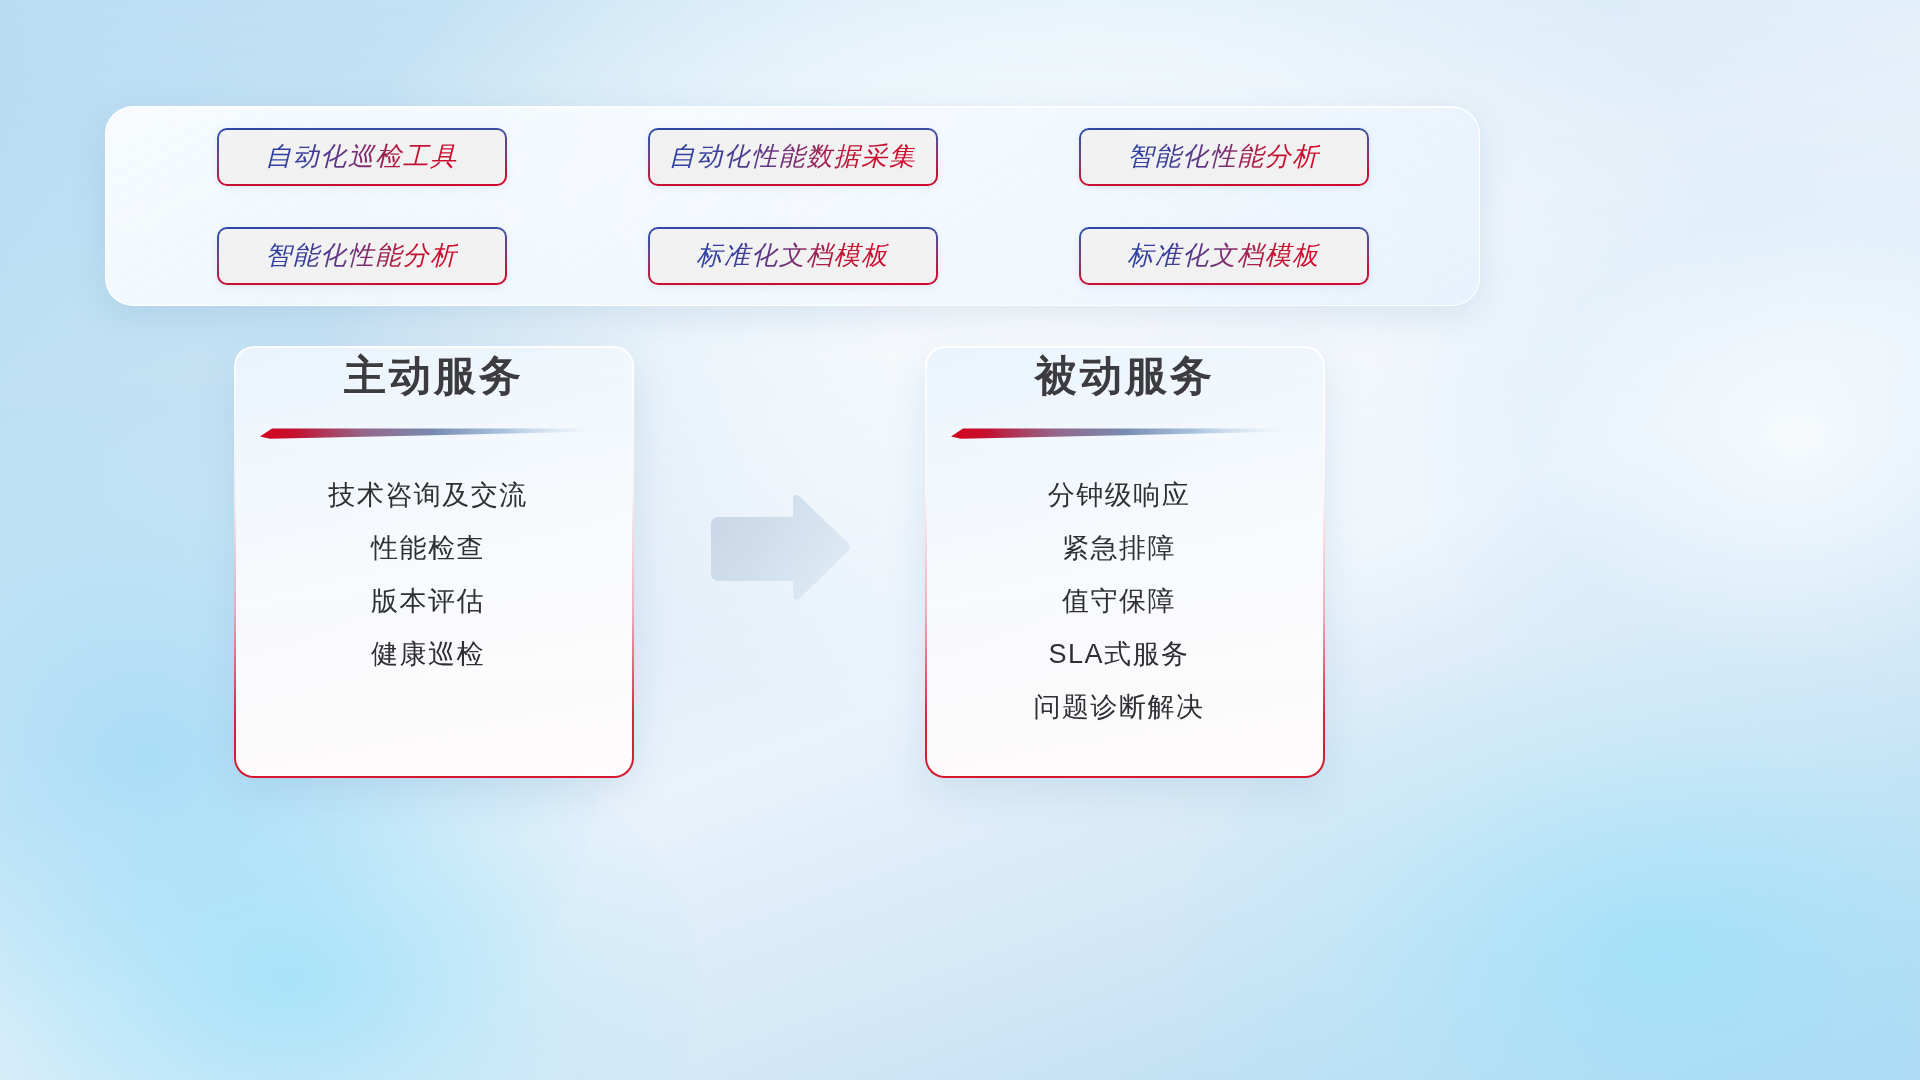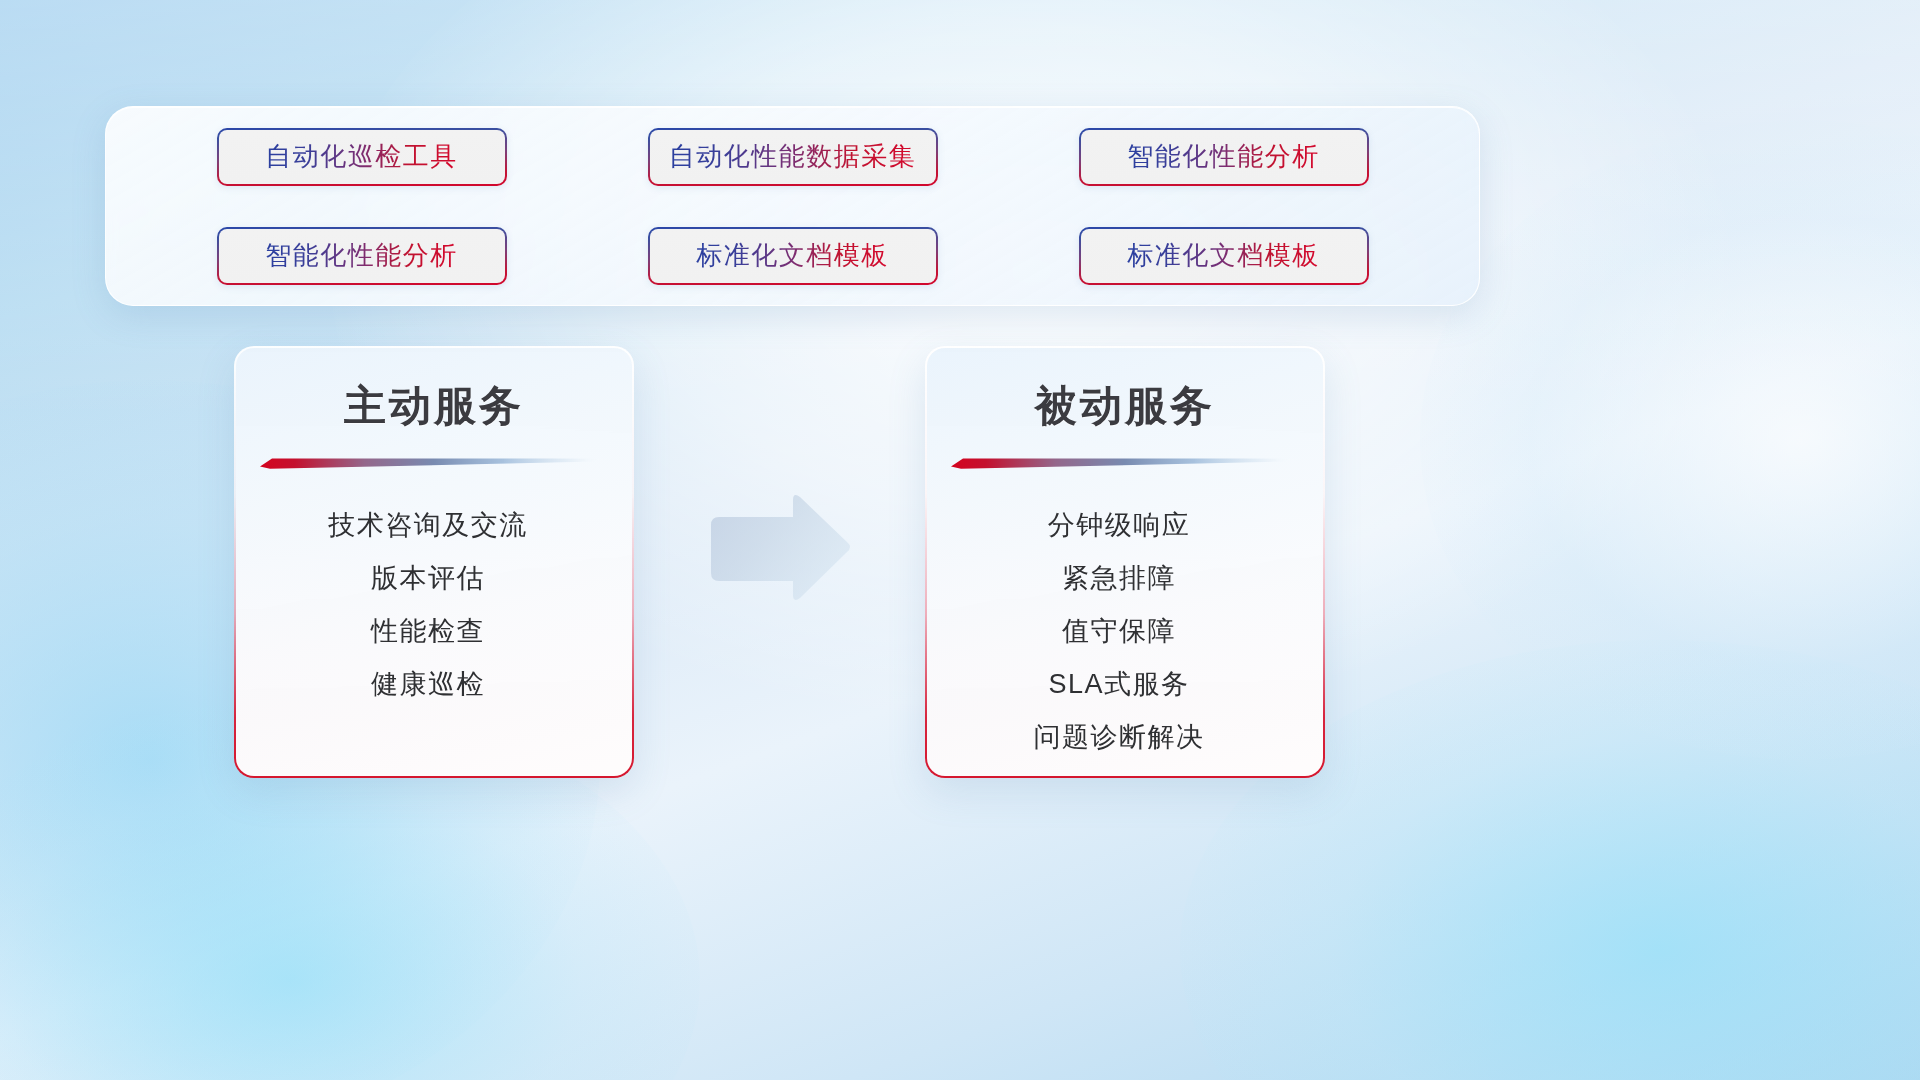--- a/index.html
+++ b/index.html
@@ -65,20 +65,21 @@
     left: 105px;
     top: 106px;
     width: 1375px;
     height: 200px;
     border-radius: 28px;
     background: linear-gradient(150deg, rgba(255,255,255,0.88) 0%, rgba(250,252,255,0.80) 35%, rgba(238,246,253,0.72) 70%, rgba(228,240,252,0.66) 100%);
     border: 1.5px solid rgba(255,255,255,0.92);
     box-shadow: 0 10px 34px rgba(95,140,185,0.18), inset 0 1px 0 rgba(255,255,255,0.9);
     backdrop-filter: blur(6px);
     box-sizing: border-box;
+    font-style: italic;
   }
   #top-panel-grid {
     position: absolute;
     left: 0; top: 0;
     width: 100%; height: 100%;
     display: grid;
     grid-template-columns: repeat(3, 1fr);
     grid-template-rows: repeat(2, 1fr);
     align-items: center;
     justify-items: center;
@@ -123,21 +124,20 @@
       linear-gradient(180deg, rgba(255,255,255,0.95) 0%, rgba(255,245,246,0.70) 34%, rgba(238,150,165,0.75) 62%, rgba(214,26,52,0.95) 86%, #d5172f 100%) border-box;
     border: 2px solid transparent;
     box-shadow: 0 14px 38px rgba(90,135,180,0.16);
     box-sizing: border-box;
     overflow: hidden;
   }
   #card-proactive { left: 234px; top: 346px; }
   #card-reactive  { left: 925px; top: 346px; }
 
   .card-title {
-    margin-top: 30px;
     text-align: center;
     font-size: 42px;
     font-weight: bold;
     letter-spacing: 3px;
     color: #3b3b40;
     text-shadow: 0 1px 1px rgba(255,255,255,0.7);
   }
   .card-divider {
     position: relative;
     margin: 22px auto 0 auto;
@@ -228,22 +228,22 @@
             <stop offset="0.88" stop-color="#cfe0ef" stop-opacity="0.45"></stop>
             <stop offset="1" stop-color="#ffffff" stop-opacity="0"></stop>
           </linearGradient>
         </defs>
         <path d="M0,10.5 L12,2.5 L348,2.5 L348,5.2 L10,12.8 Z" fill="url(#divGradL)"></path>
       </svg>
     </div>
 
     <ul class="card-list">
       <li>技术咨询及交流</li>
+      <li>性能检查</li>
       <li>版本评估</li>
-      <li>性能检查</li>
       <li>健康巡检</li>
     </ul>
   </div>
 
   <div id="flow-arrow">
     <svg viewBox="0 0 150 115" aria-hidden="true">
       <defs>
         <linearGradient id="arrowGrad" x1="0" y1="0" x2="1" y2="0.6">
           <stop offset="0" stop-color="#b9c8de" stop-opacity="0.72"></stop>
           <stop offset="0.45" stop-color="#bfd0e2" stop-opacity="0.62"></stop>

